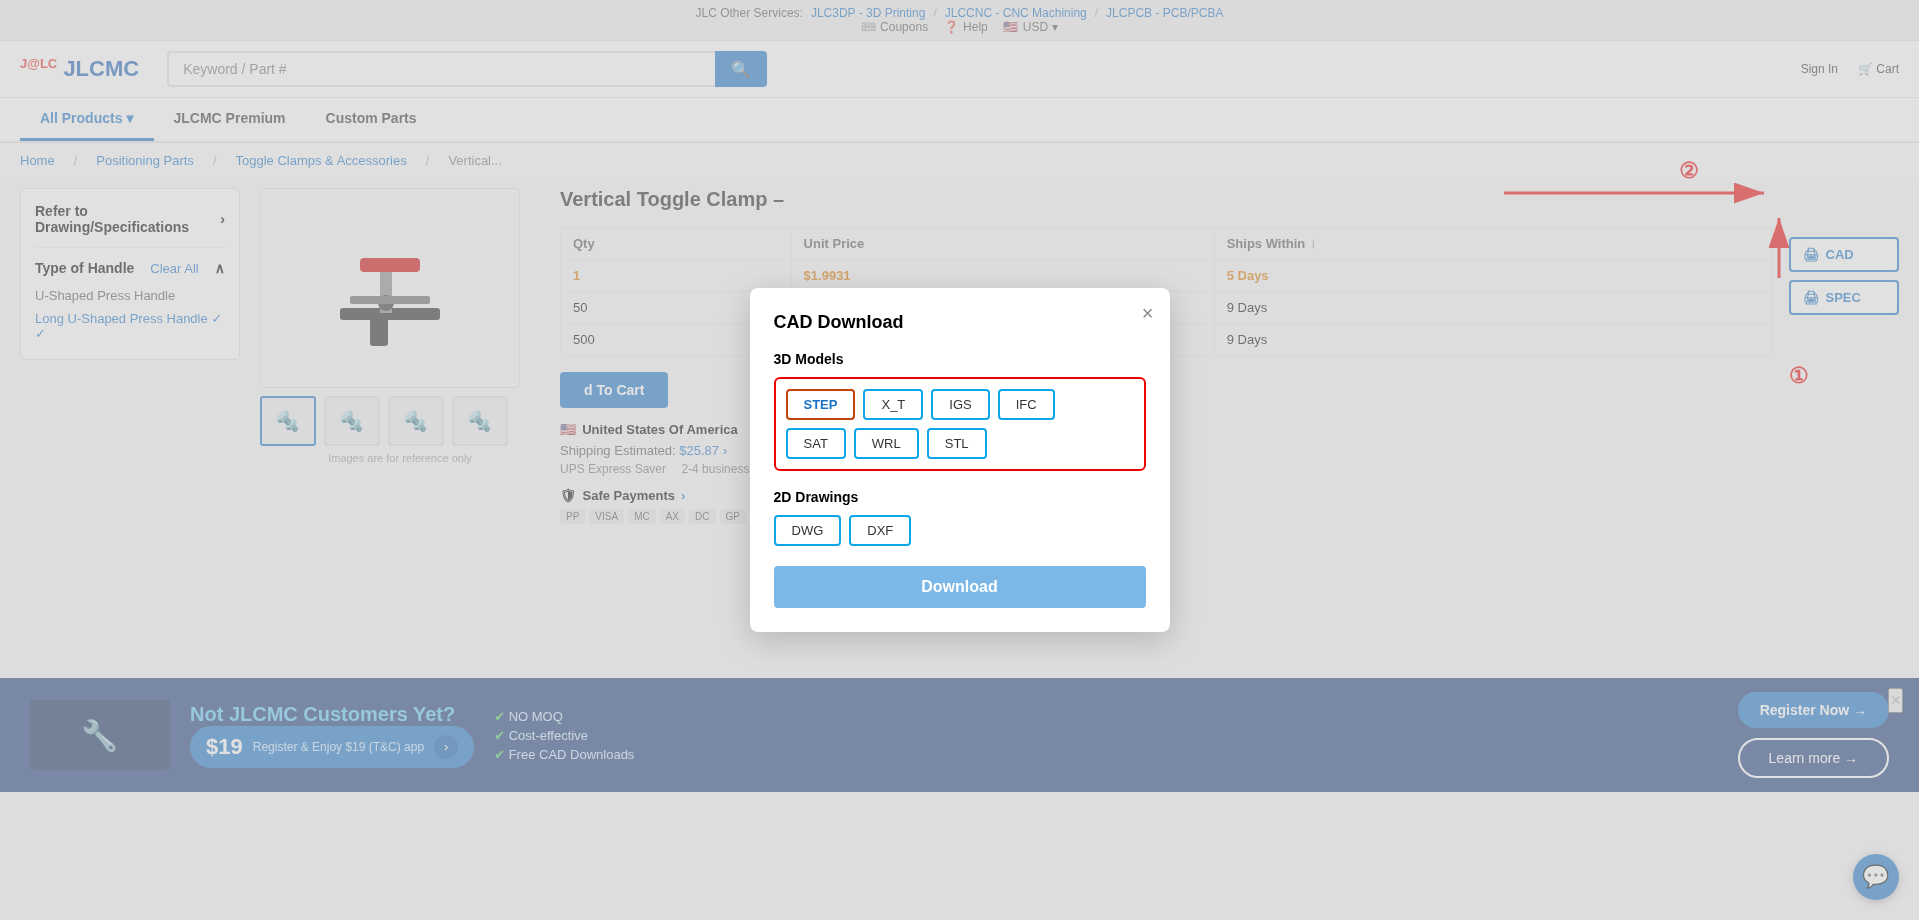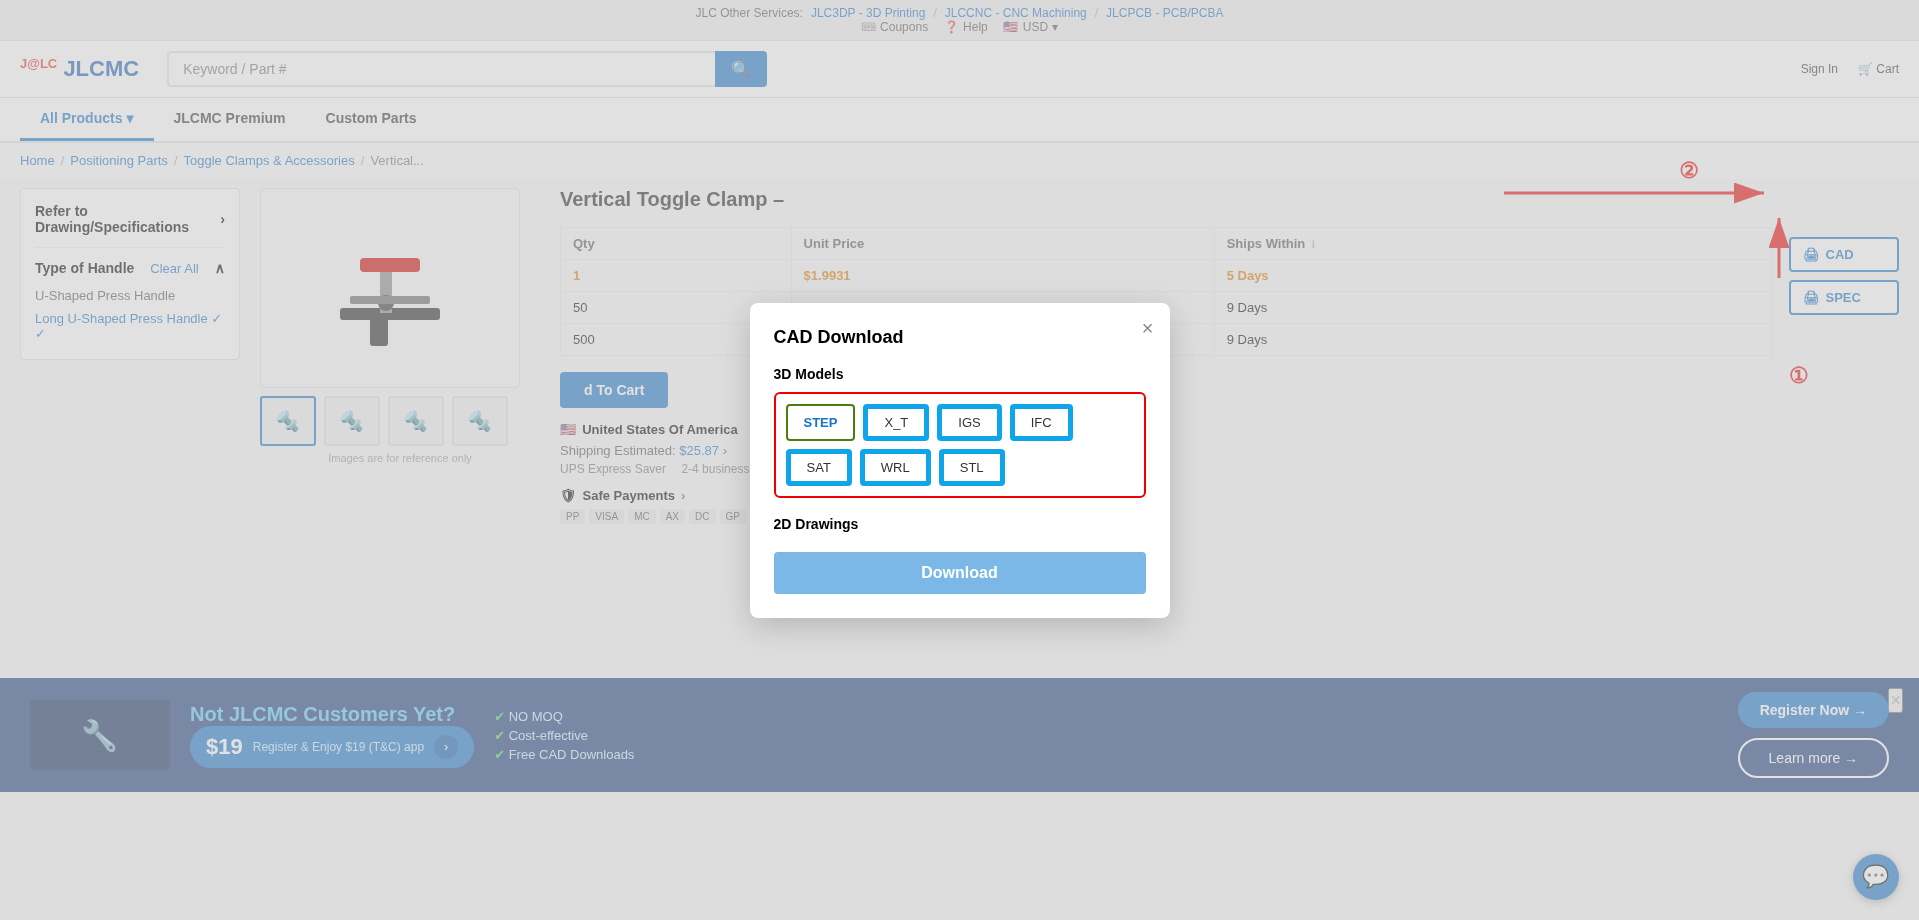--- a/index.html
+++ b/index.html
@@ -80,21 +80,21 @@
     .nav-item.active { color: #1a73c8; border-bottom-color: #1a73c8; }
 
     
     .breadcrumb {
       padding: 10px 20px;
       font-size: 13px;
       color: #777;
       background: #fafafa;
       display: flex;
       align-items: flex-start;
-      gap: 6px;
+      gap: 19px;
     }
     .breadcrumb a { color: #1a73c8; text-decoration: none; }
     .breadcrumb .sep { color: #aaa; }
 
     
     .main-layout {
       display: flex;
       padding: 10px 20px;
       gap: 20px;
       position: relative;
@@ -360,30 +360,30 @@
     }
     .modal-options-group {
       border: 2px solid #e00;
       border-radius: 6px;
       padding: 10px;
       margin-bottom: 18px;
     }
     .modal-options-row { display: flex; gap: 8px; margin-bottom: 8px; flex-wrap: wrap; }
     .modal-options-row:last-child { margin-bottom: 0; }
     .opt-btn {
-      border: 5px solid #0ea5e9;
+      border: 2px solid #0ea5e9;
       background: #fff;
       border-radius: 4px;
       padding: 6px 16px;
       font-size: 13px;
       cursor: pointer;
       color: #333;
     }
     .opt-btn.selected {
-      border: 2px solid #4d7c0f;
+      border: 2px solid #c2410c;
       color: #1a73c8;
       font-weight: 700;
     }
     .modal-section-2d { margin-bottom: 20px; }
     .download-btn {
       width: 100%;
       background: #7bb8e8;
       color: white;
       border: none;
       border-radius: 4px;
@@ -659,17 +659,21 @@
       </div>
       <div class="modal-options-row">
         <button class="opt-btn">SAT</button>
         <button class="opt-btn">WRL</button>
         <button class="opt-btn">STL</button>
       </div>
     </div>
 
     <div class="modal-section-2d">
       <div class="modal-section-title">2D Drawings</div>
+      <div class="modal-options-row">
+        <button class="opt-btn">DWG</button>
+        <button class="opt-btn">DXF</button>
+      </div>
     </div>
 
     <button class="download-btn">Download</button>
   </div>
 </div>
 
 </body></html>

